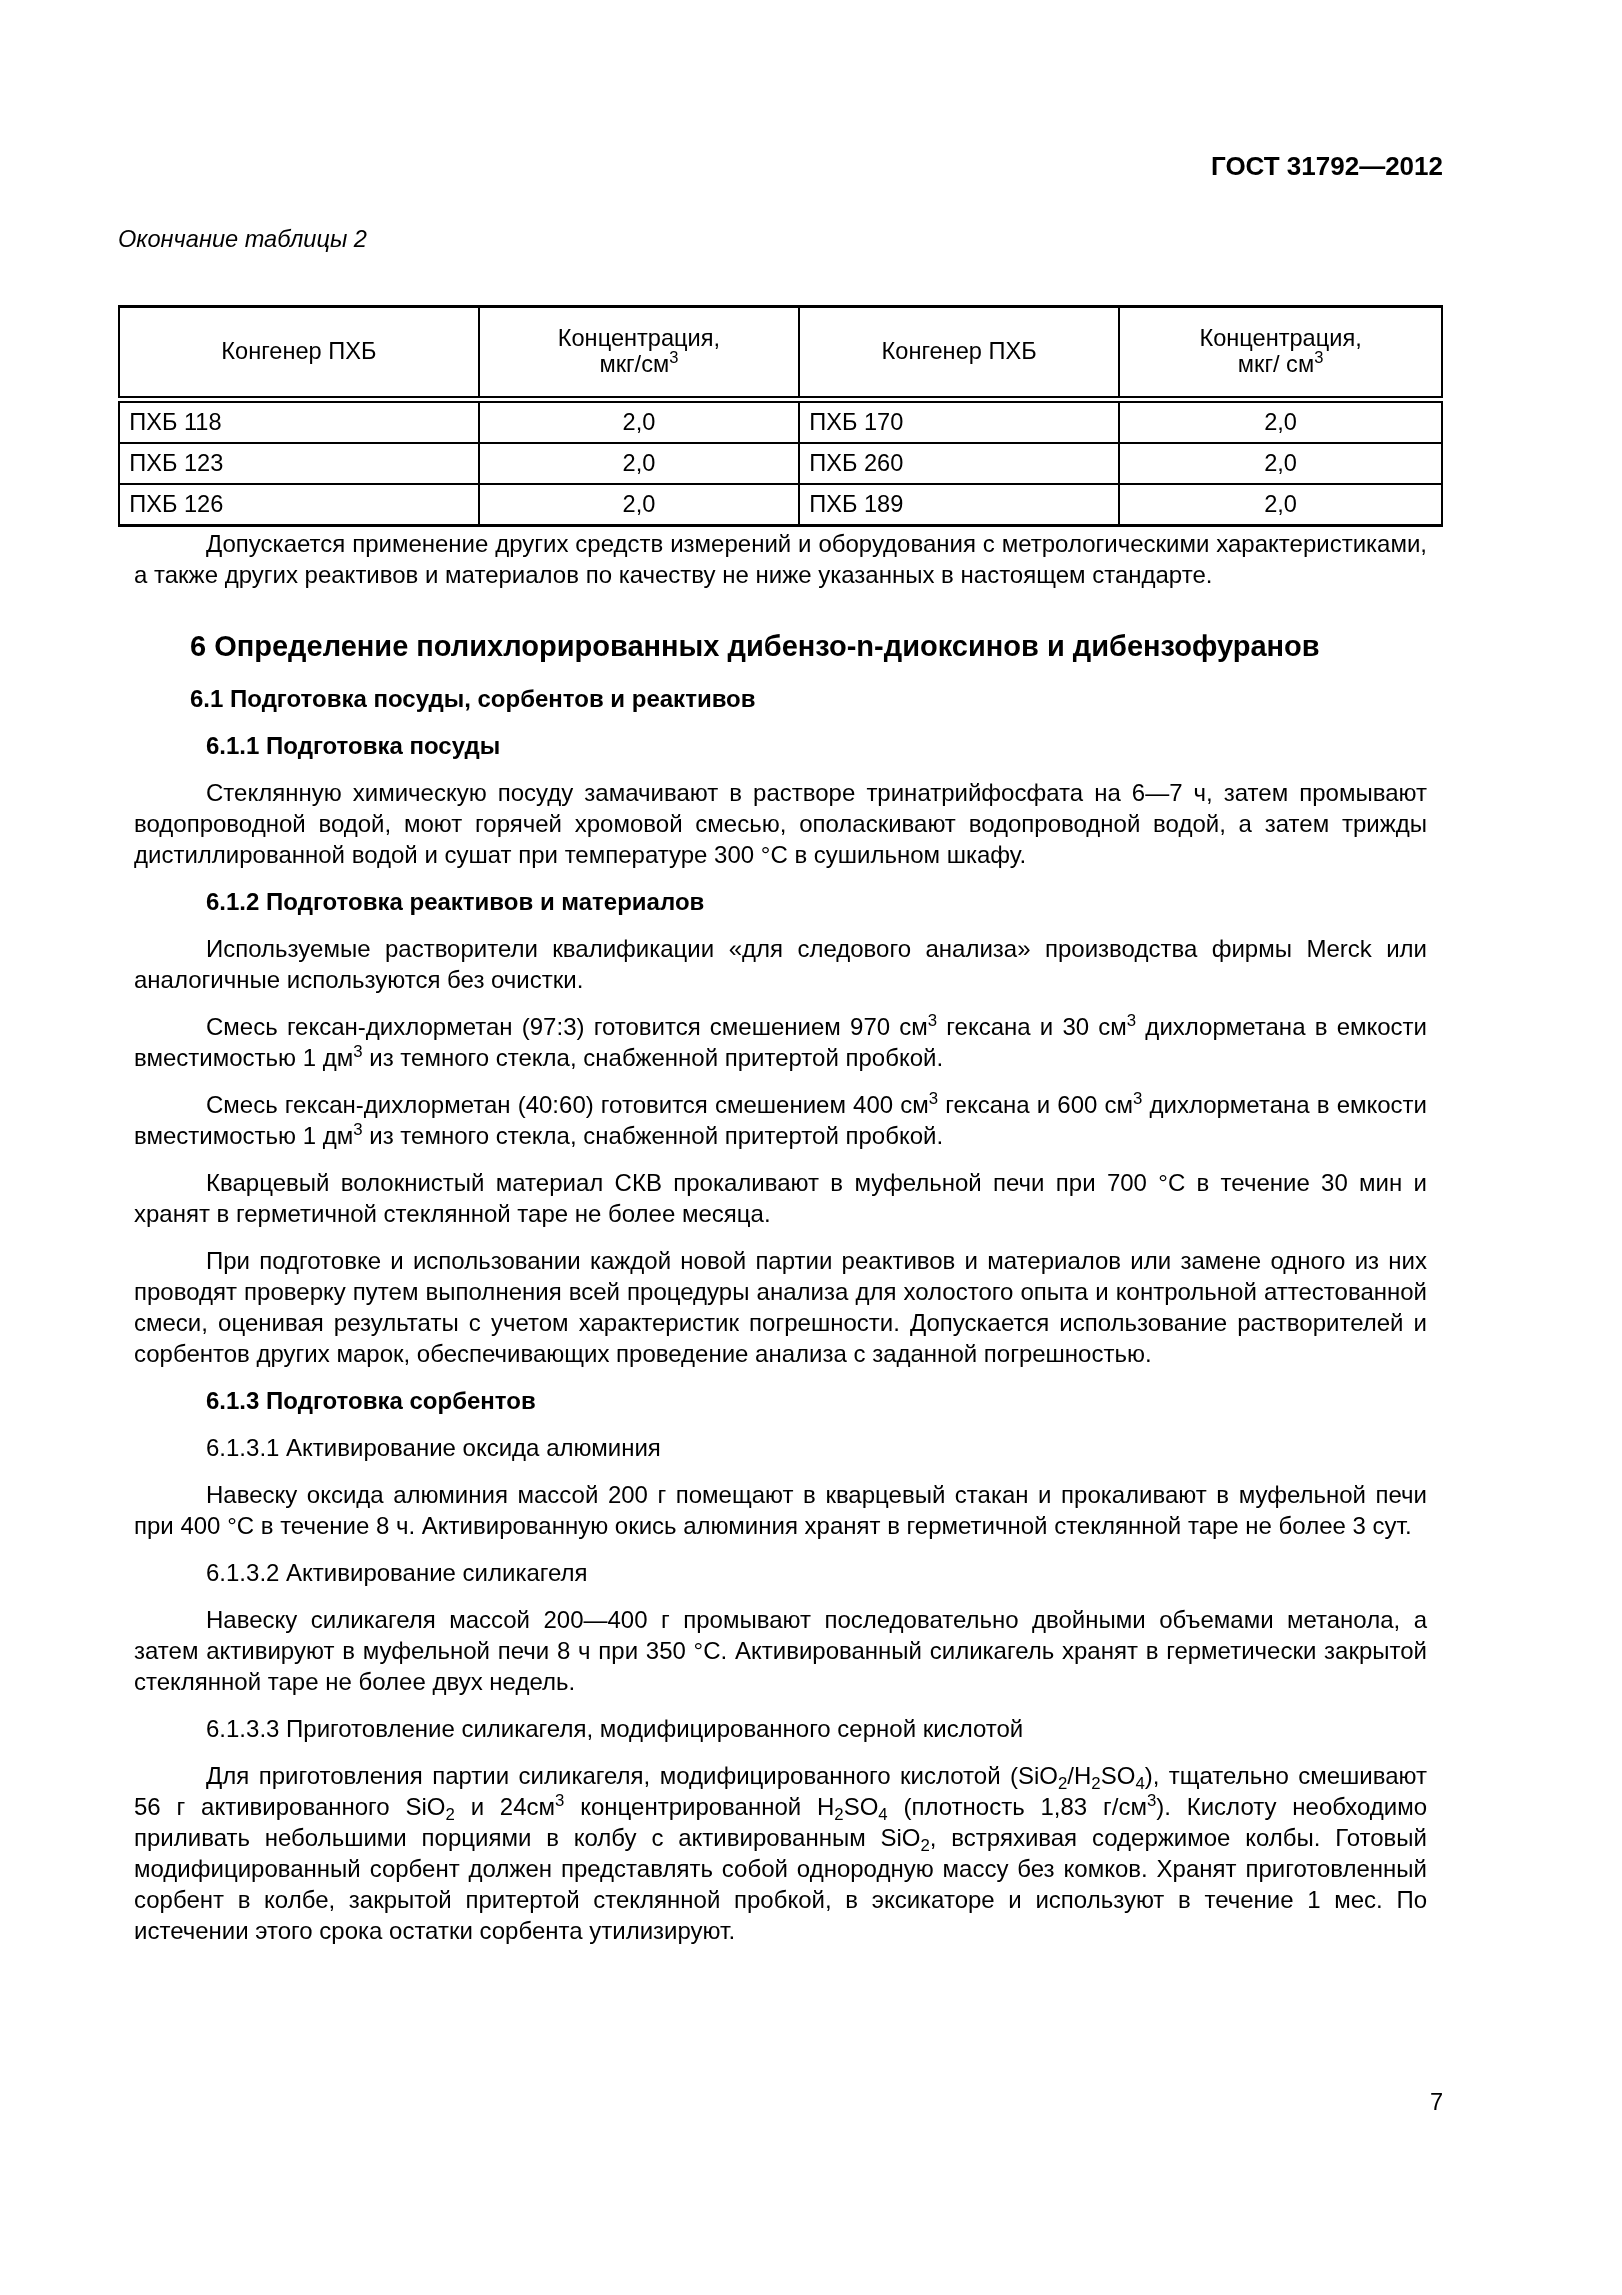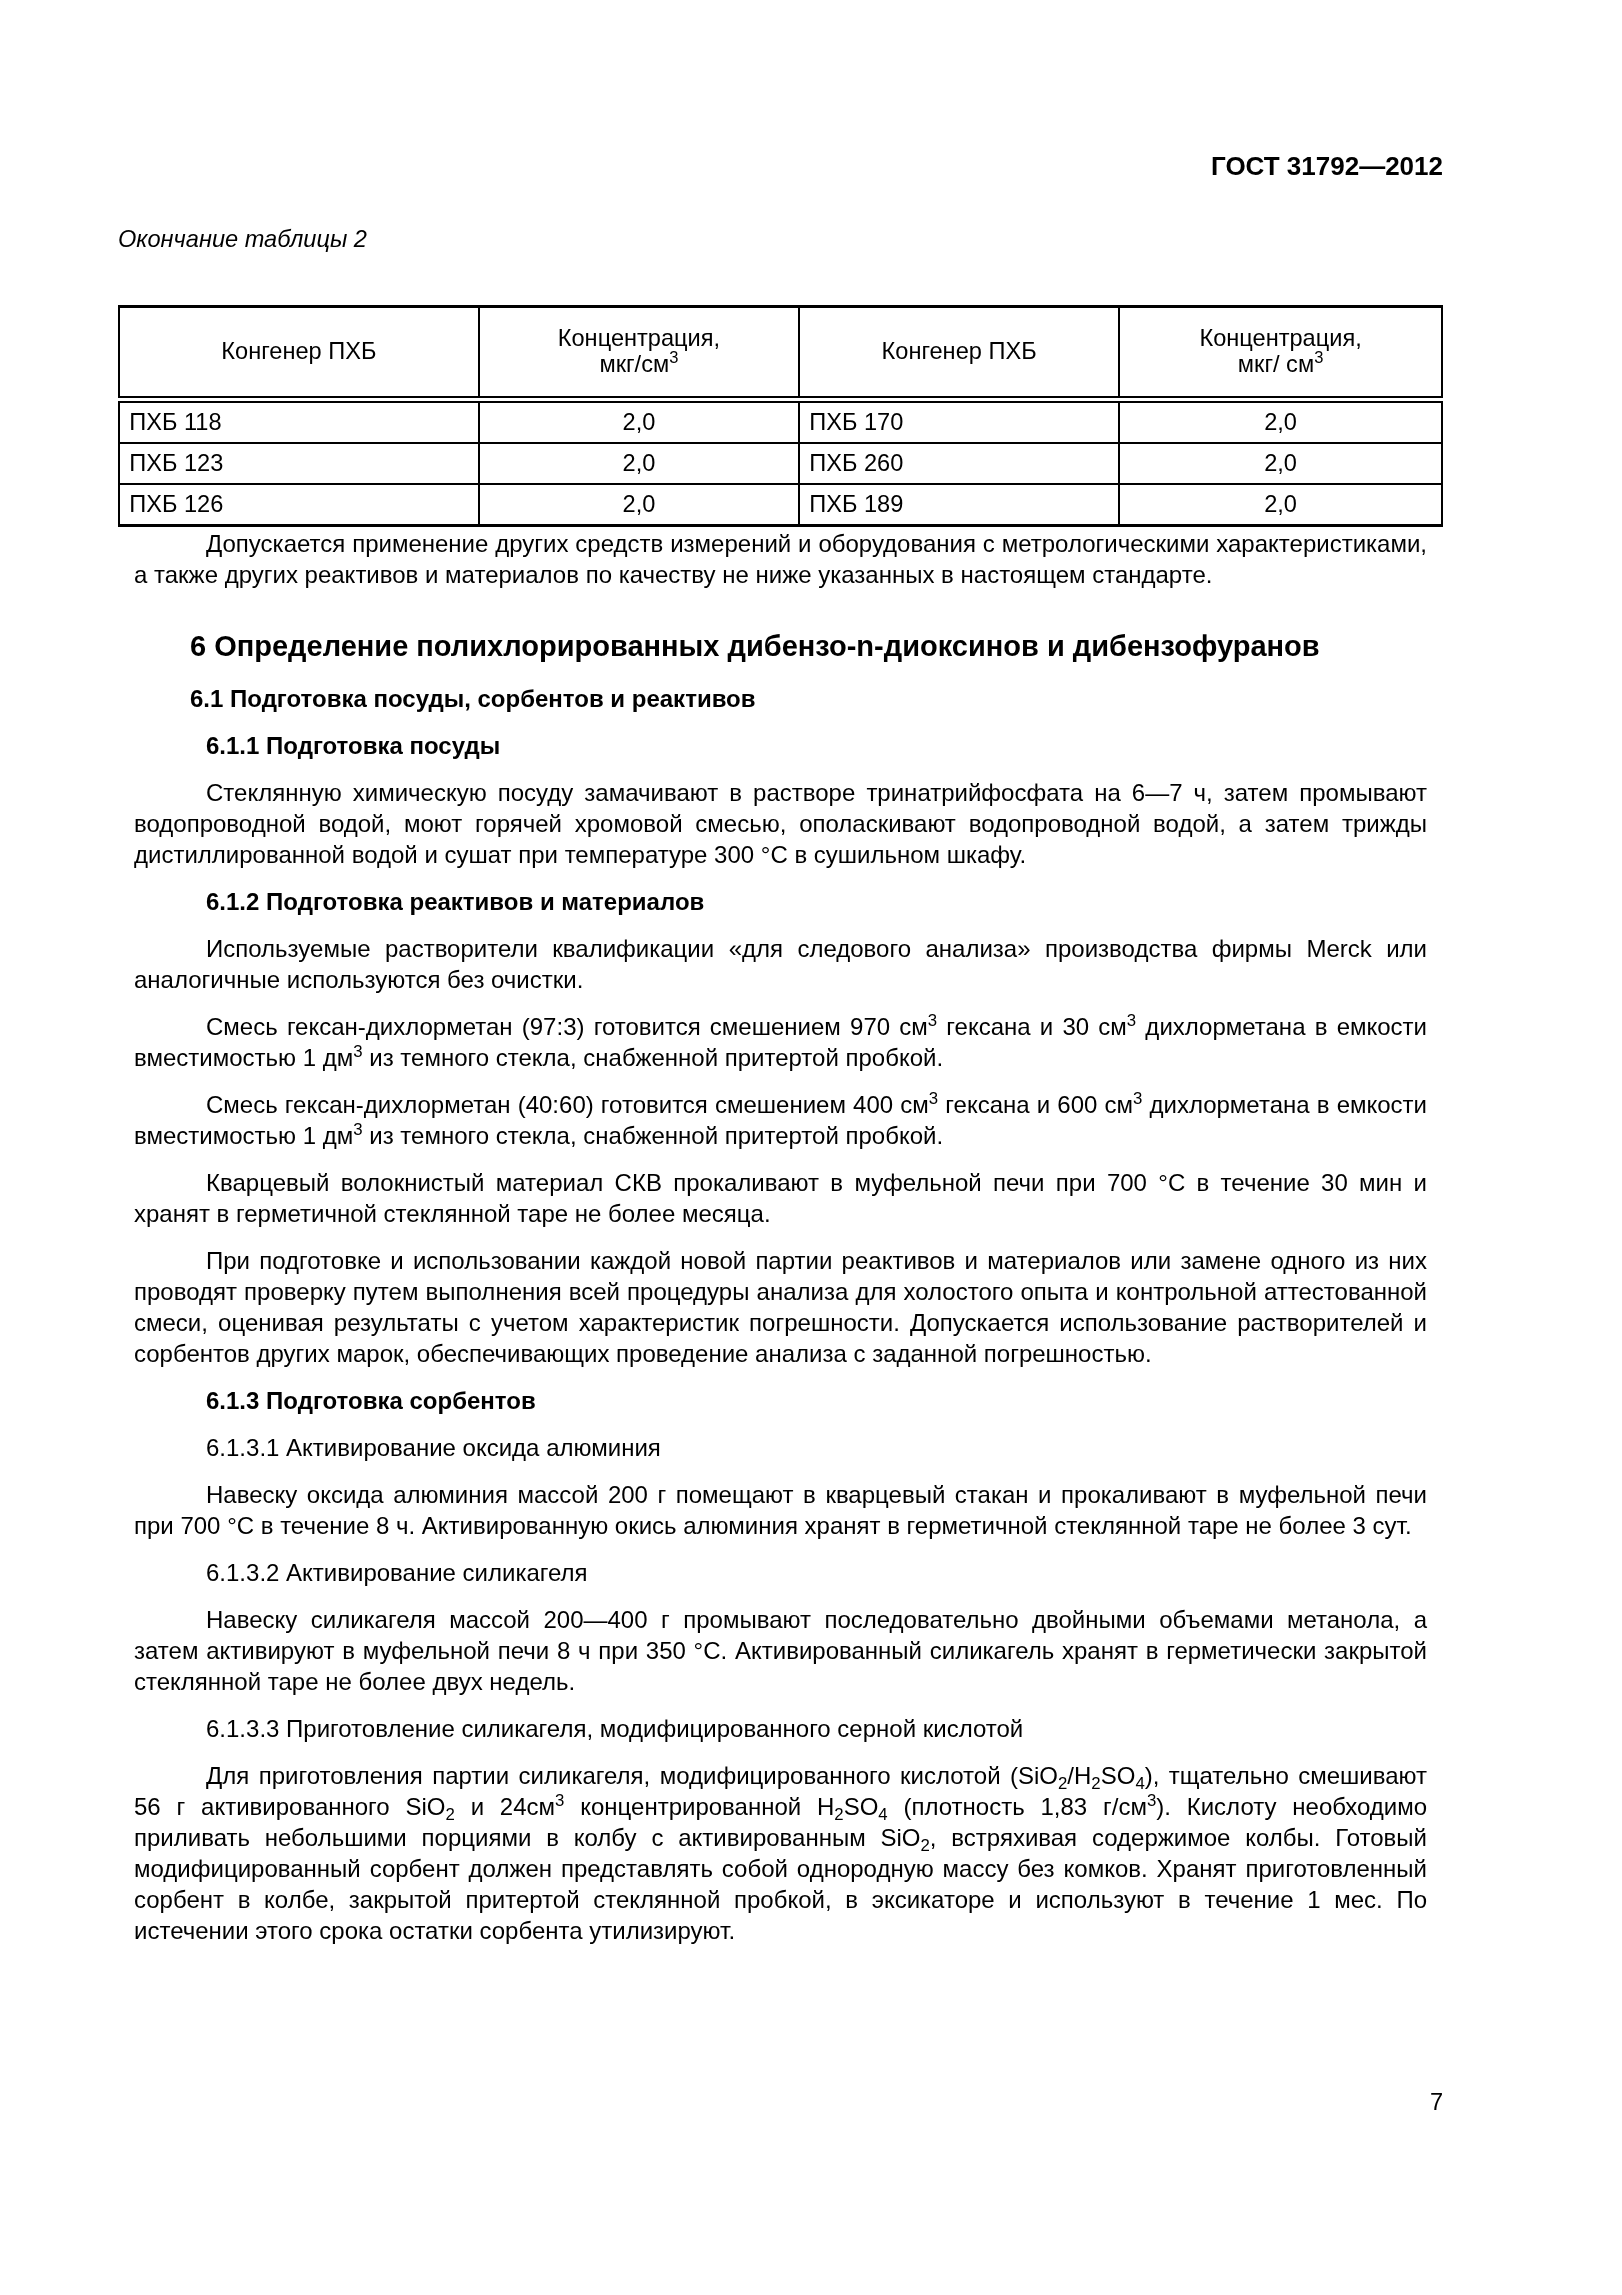--- a/index.html
+++ b/index.html
@@ -73,21 +73,21 @@
     <p class="h3"><span>6.1.1 Подготовка посуды</span></p>
     <p class=""><span>Стеклянную химическую посуду замачивают в растворе тринатрийфосфата на 6—7 ч, затем промывают водопроводной водой, моют горячей хромовой смесью, ополаскивают водопроводной водой, а затем трижды дистиллированной водой и сушат при температуре 300 °С в сушильном шкафу.</span></p>
     <p class="h3"><span>6.1.2 Подготовка реактивов и материалов</span></p>
     <p class=""><span>Используемые растворители квалификации «для следового анализа» производства фирмы Merck или аналогичные используются без очистки.</span></p>
     <p class=""><span>Смесь гексан-дихлорметан (97:3) готовится смешением 970 см</span><sup>3</sup><span> гексана и 30 см</span><sup>3</sup><span> дихлорметана в емкости вместимостью 1 дм</span><sup>3</sup><span> из темного стекла, снабженной притертой пробкой.</span></p>
     <p class=""><span>Смесь гексан-дихлорметан (40:60) готовится смешением 400 см</span><sup>3</sup><span> гексана и 600 см</span><sup>3</sup><span> дихлорметана в емкости вместимостью 1 дм</span><sup>3</sup><span> из темного стекла, снабженной притертой пробкой.</span></p>
     <p class=""><span>Кварцевый волокнистый материал СКВ прокаливают в муфельной печи при 700 °С в течение 30 мин и хранят в герметичной стеклянной таре не более месяца.</span></p>
     <p class=""><span>При подготовке и использовании каждой новой партии реактивов и материалов или замене одного из них проводят проверку путем выполнения всей процедуры анализа для холостого опыта и контрольной аттестованной смеси, оценивая результаты с учетом характеристик погрешности. Допускается использование растворителей и сорбентов других марок, обеспечивающих проведение анализа с заданной погрешностью.</span></p>
     <p class="h3"><span>6.1.3 Подготовка сорбентов</span></p>
     <p class=""><span>6.1.3.1 Активирование оксида алюминия</span></p>
-    <p class=""><span>Навеску оксида алюминия массой 200 г помещают в кварцевый стакан и прокаливают в муфельной печи при 700 °С в течение 8 ч. Активированную окись алюминия хранят в герметичной стеклянной таре не более 3 сут.</span></p>
+    <p class=""><span>Навеску оксида алюминия массой 200 г помещают в кварцевый стакан и прокаливают в муфельной печи при 400 °С в течение 8 ч. Активированную окись алюминия хранят в герметичной стеклянной таре не более 3 сут.</span></p>
     <p class=""><span>6.1.3.2 Активирование силикагеля</span></p>
     <p class=""><span>Навеску силикагеля массой 200—400 г промывают последовательно двойными объемами метанола, а затем активируют в муфельной печи 8 ч при 350 °С. Активированный силикагель хранят в герметически закрытой стеклянной таре не более двух недель.</span></p>
     <p class=""><span>6.1.3.3 Приготовление силикагеля, модифицированного серной кислотой</span></p>
     <p class=""><span>Для приготовления партии силикагеля, модифицированного кислотой (SiO</span><sub>2</sub><span>/H</span><sub>2</sub><span>SO</span><sub>4</sub><span>), тщательно смешивают 56 г активированного SiO</span><sub>2</sub><span> и 24см</span><sup>3</sup><span> концентрированной H</span><sub>2</sub><span>SO</span><sub>4</sub><span> (плотность 1,83 г/см</span><sup>3</sup><span>). Кислоту необходимо приливать небольшими порциями в колбу с активированным SiO</span><sub>2</sub><span>, встряхивая содержимое колбы. Готовый модифицированный сорбент должен представлять собой однородную массу без комков. Хранят приготовленный сорбент в колбе, закрытой притертой стеклянной пробкой, в эксикаторе и используют в течение 1 мес. По истечении этого срока остатки сорбента утилизируют.</span></p>
   </div>
 
 <div class="pagenum">7</div>
 
 
 </body></html>

